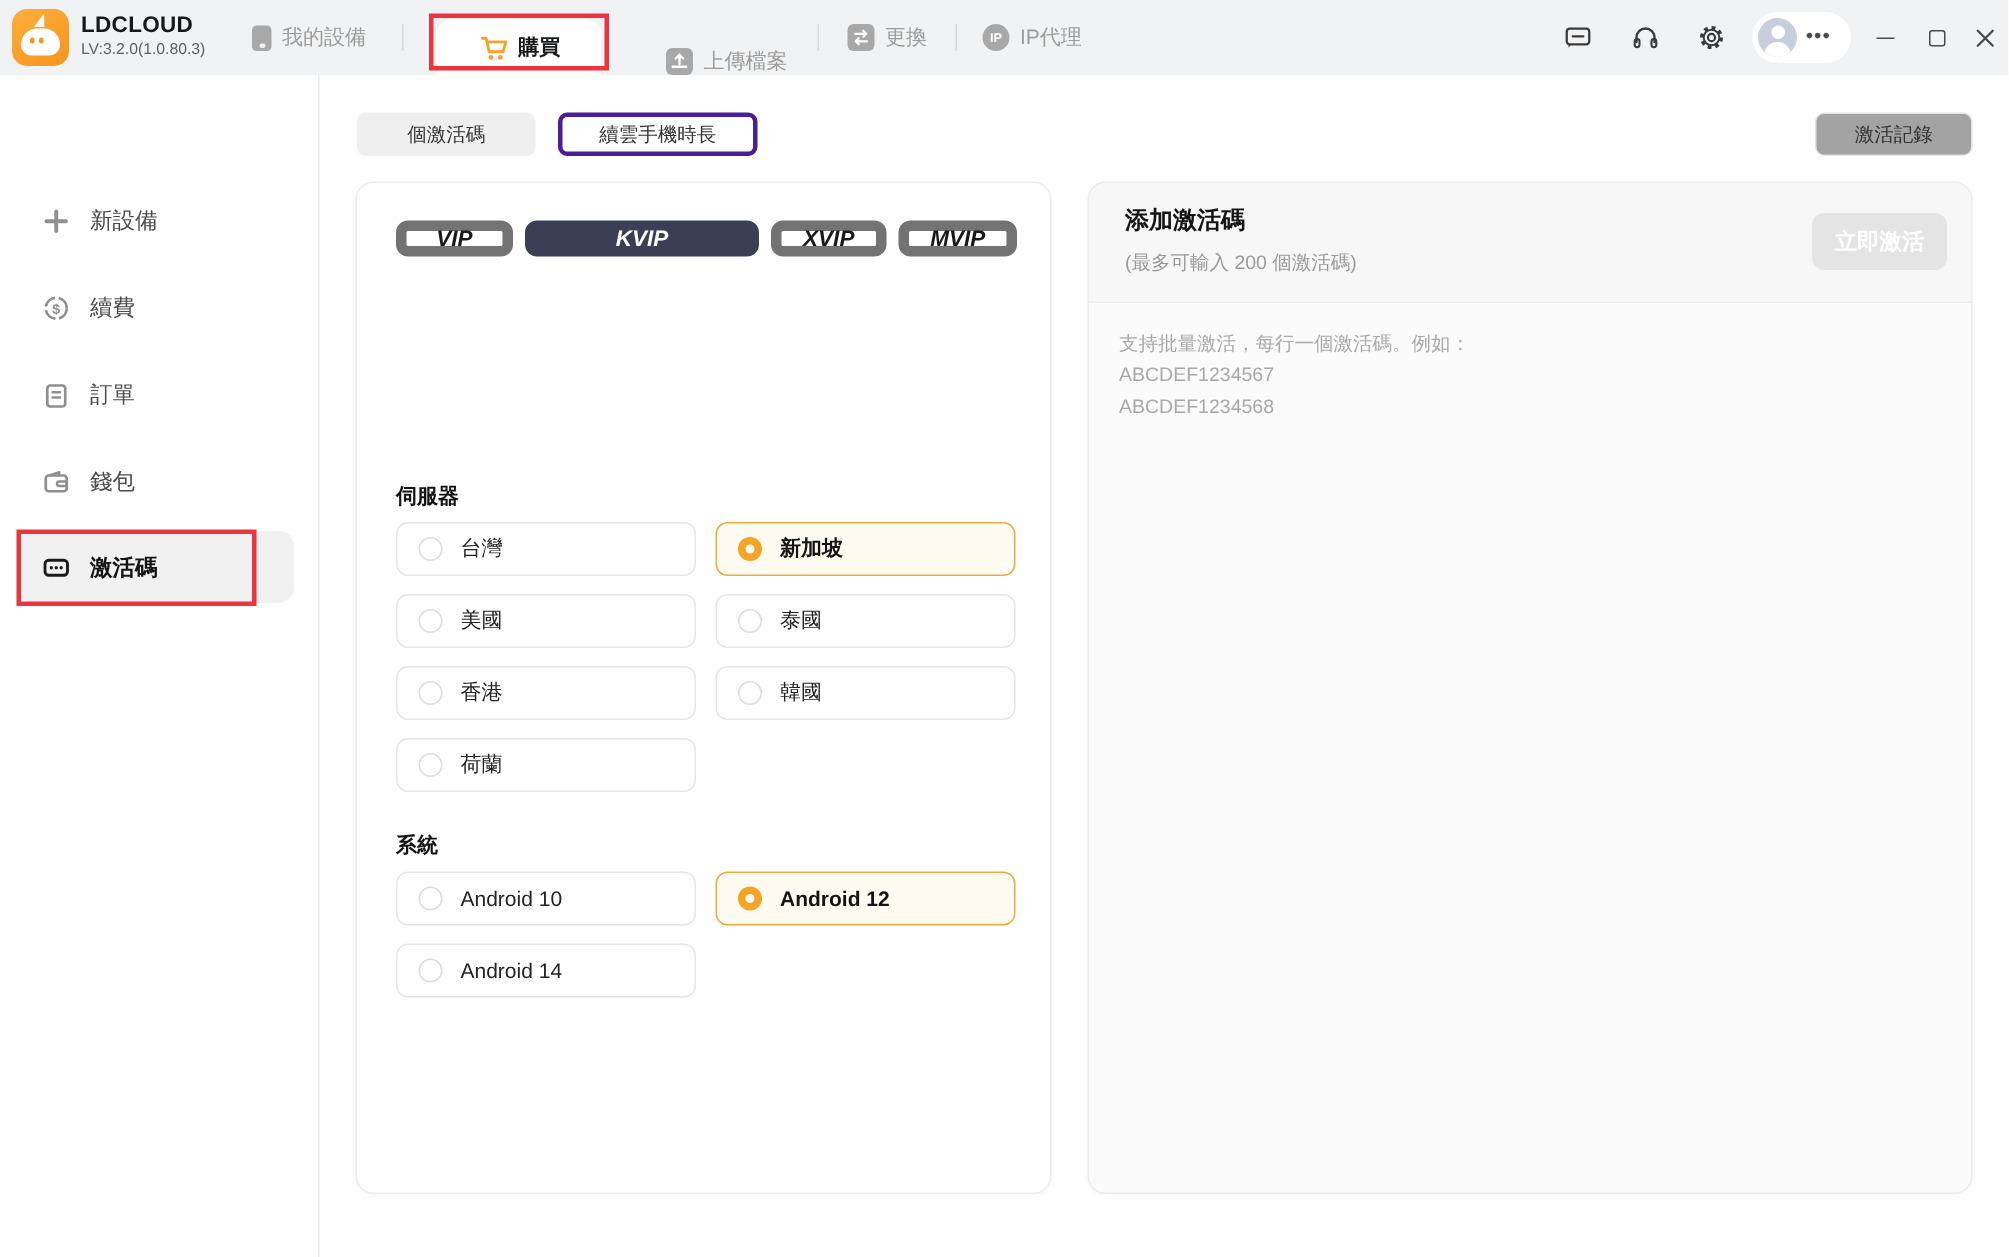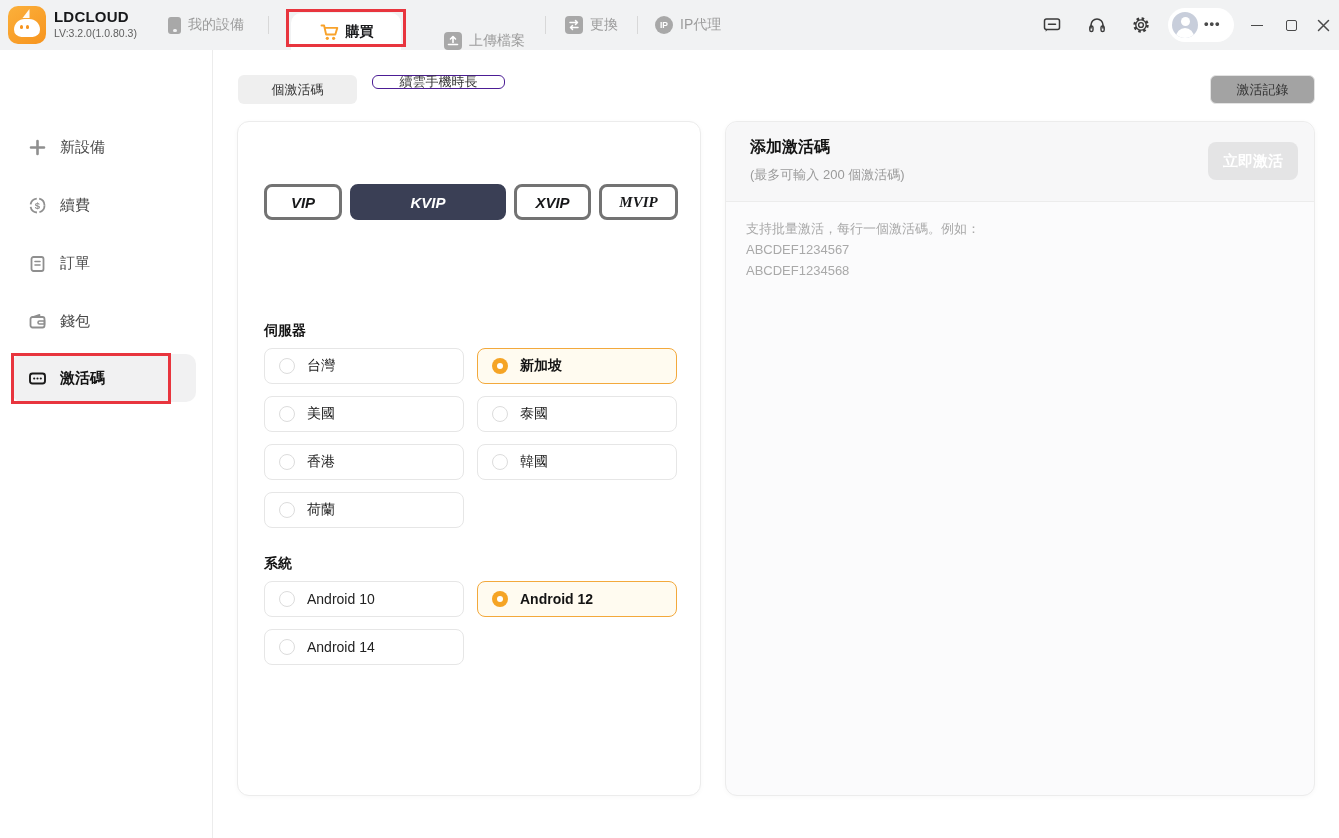--- a/index.html
+++ b/index.html
@@ -54,32 +54,32 @@
   .sidebar { position:absolute; left:0; top:50px; width:213px; height:788px; background:#fff; border-right:1px solid #ECECEC;text-align:right; }
   .side-item { position:absolute; left:12px; width:184px; height:48px; border-radius:10px; display:flex; align-items:center; cursor:default; }
   .side-item .s-icon { margin-left:16px; width:19px; height:19px; flex:0 0 auto; }
   .side-item .s-label { margin-left:13px; font-size:15px; color:#4A4A4A; }
   .side-item.active { background:#F1F1F2; }
   .side-item.active .s-label { color:#141414; font-weight:700; }
 
   
   .btn { display:flex; align-items:center; justify-content:center; font-size:13px; color:#333; border-radius:6px; cursor:default; }
   .btn-new { position:absolute; left:238px; top:75px; width:119px; height:29px; background:#EFEFEF; }
-  .btn-renew { position:absolute; left:372px; top:75px; width:133px; height:14px; background:#fff; border:1px solid #4c1d95; }
+  .btn-renew { position:absolute; left:372px; top:75px; width:133px; height:29px; background:#fff; border:3px solid #4c1d95; }
   .btn-record { position:absolute; left:1210px; top:75px; width:105px; height:29px; background:#a3a3a3; border:1px solid #E3E3E3; }
 
   .panel { position:absolute; top:121px; height:675px; border:1px solid #ECECEC; border-radius:12px; background:#fff;
            box-shadow:0 1px 5px rgba(0,0,0,0.03); }
   .panel-left { left:237px; width:464px; }
   .panel-right { left:725px; width:590px; background:#FBFBFC; }
 
   .plan-row { position:absolute; left:26px; top:25px; display:flex; gap:8px; }
-  .plan { height:36px; border-radius:8px; border:3px solid #737373; background:#fff; color:#17181A;
-          font-size:15px; font-weight:700; font-style:italic; display:flex; align-items:center; justify-content:center; cursor:default;margin-top:37px; }
-  .plan-vip { width:78px; } .plan-kvip { width:156px; } .plan-xvip { width:77px; } .plan-mvip { width:79px;font-family:Liberation Serif, serif; }
+  .plan { height:24px; border-radius:8px; border:7px solid #737373; background:#fff; color:#17181A;
+          font-size:15px; font-weight:700; font-style:italic; display:flex; align-items:center; justify-content:center; cursor:default; }
+  .plan-vip { width:78px; } .plan-kvip { width:156px; } .plan-xvip { width:77px; } .plan-mvip { width:79px; }
   .plan.sel { background:#3A3F55; border-color:#3A3F55; color:#fff; }
 
   .sec-label { position:absolute; left:26px; font-size:14px; font-weight:700; color:#141414; }
   .lbl-server { top:200px; }
   .lbl-system { top:433px; }
 
   .opt-grid { position:absolute; left:26px; display:grid; grid-template-columns:200px 200px; column-gap:13px; row-gap:12px; }
   .grid-server { top:226px; }
   .grid-system { top:459px; }
   .opt { height:36px; border:1px solid #E6E6E6; border-radius:8px; background:#fff; display:flex; align-items:center;

